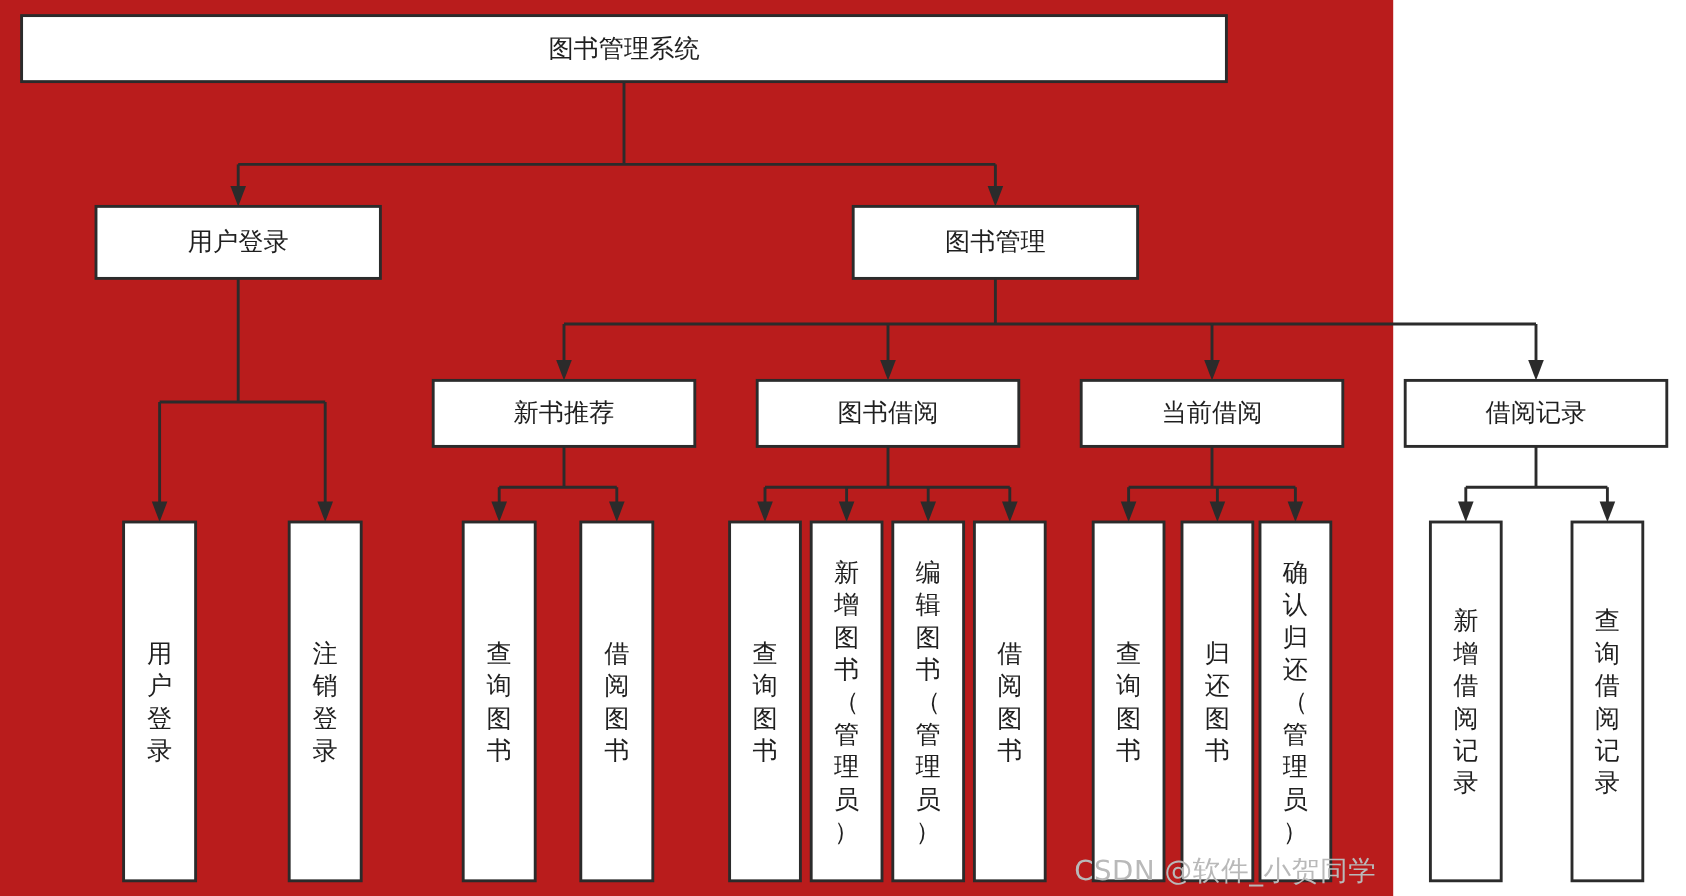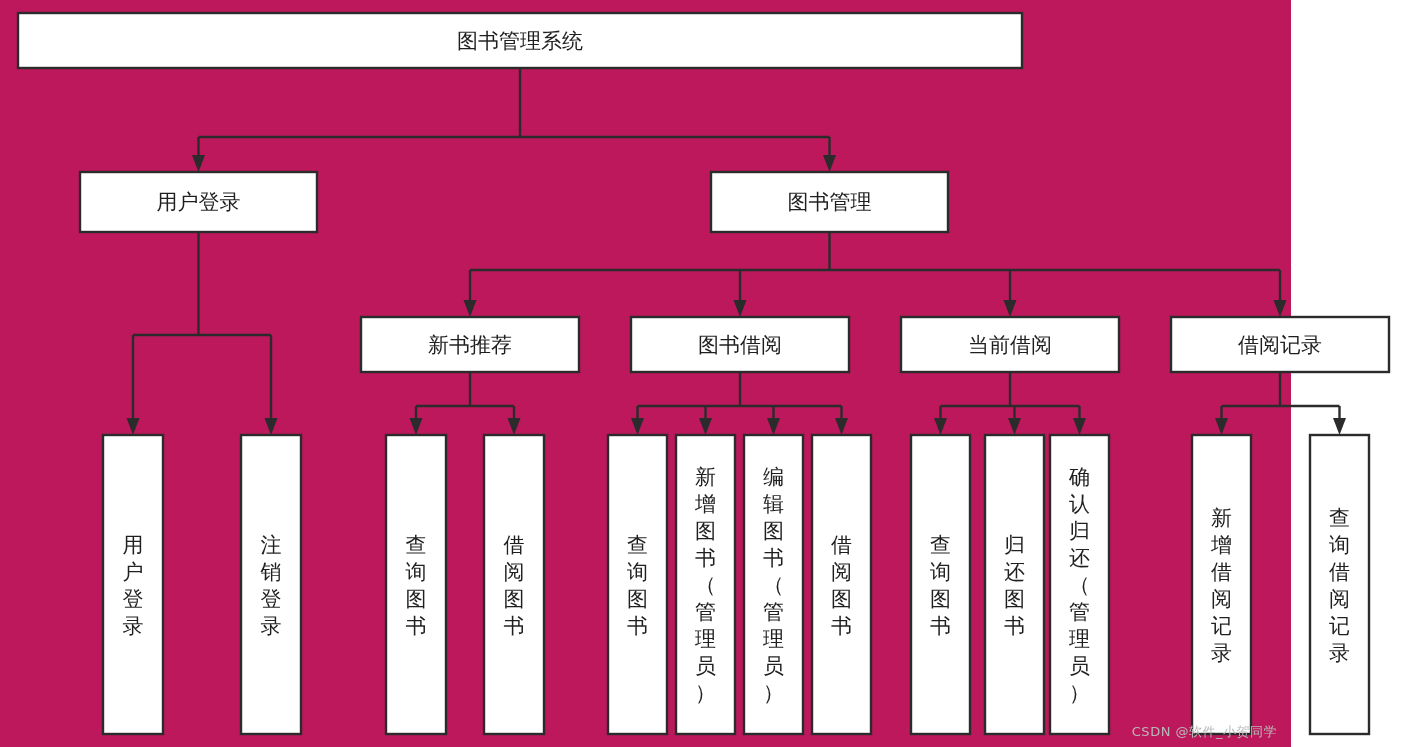--- a/index.html
+++ b/index.html
@@ -10,23 +10,23 @@
   }
   body {
     width: 1405px;
     height: 747px;
     font-family: "DejaVu Sans", "Liberation Sans", sans-serif;
     overflow: hidden;
     position: relative;
   }
   #diagram-root {
     position: relative;
-    width: 1291px;
+    width: 1161px;
     height: 747px;
-    background: #be185d;
+    background: #b91c1c;
   }
   svg#tree-svg {
     position: absolute;
     left: 0;
     top: 0;
     width: 1405px;
     height: 747px;
     display: block;
   }
   .node-box {
@@ -55,21 +55,21 @@
     font-family: "DejaVu Sans", "Liberation Sans", sans-serif;
     font-size: 21px;
     fill: #1f1f1f;
     text-anchor: middle;
   }
   .watermark {
     position: absolute;
     right: 14px;
     bottom: 6px;
     font-family: "DejaVu Sans", "Liberation Sans", sans-serif;
-    font-size: 13px;
+    font-size: 23px;
     color: #b9b9b9;
     letter-spacing: 0.5px;
     white-space: nowrap;
     user-select: none;
   }
 </style>
 </head>
 <body>
 
 <div id="diagram-root">

